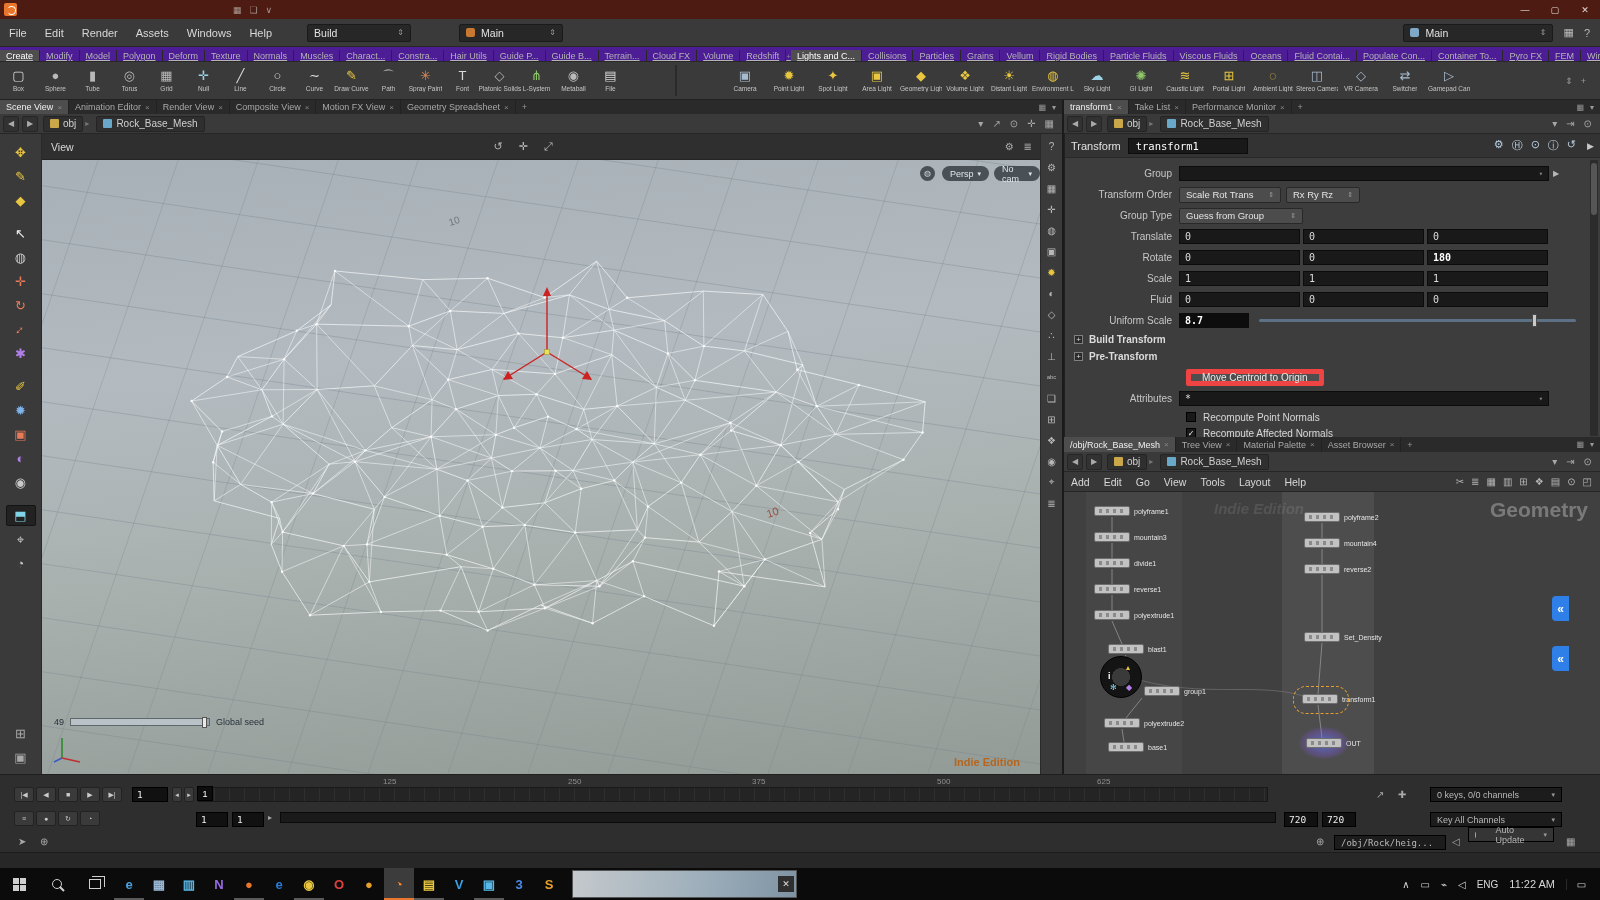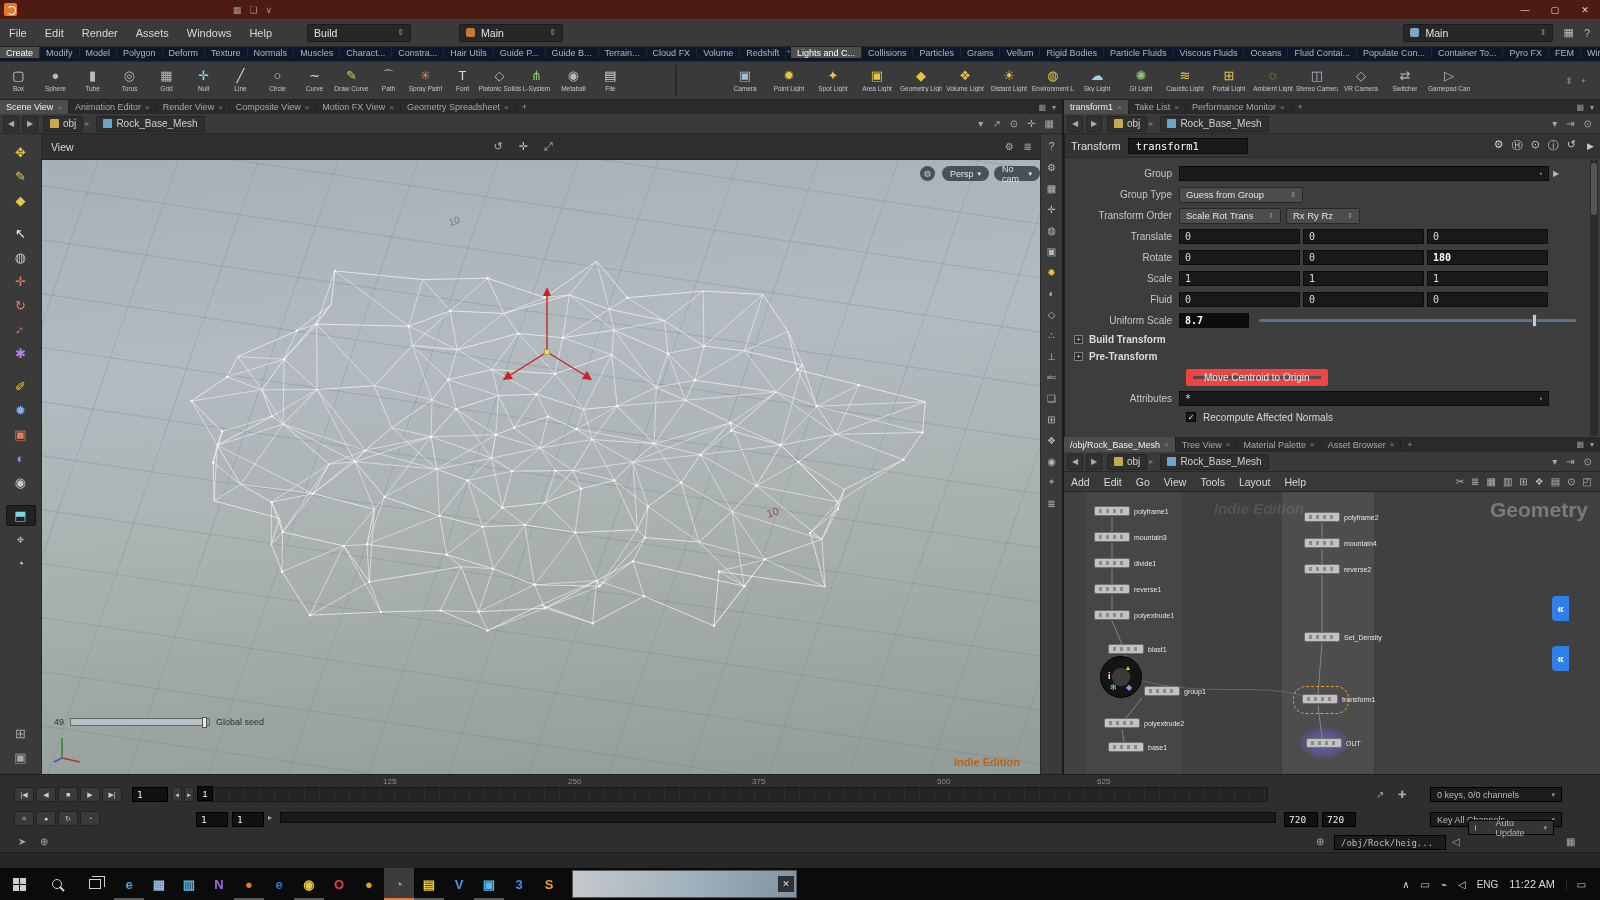--- a/index.html
+++ b/index.html
@@ -21,21 +21,21 @@
 .menubar{position:absolute;left:0;top:19px;width:1600px;height:28px;background:#3a3a3a;border-bottom:1px solid #262626;display:flex;align-items:center;font-size:11px;color:#d8d8d8;}
 .menu-item{padding:0 9px;height:100%;display:flex;align-items:center;}
 .mselector{display:flex;align-items:center;height:18px;background:#272727;border:1px solid #1a1a1a;border-radius:2px;padding:0 6px;gap:6px;font-size:10.5px;color:#e2e2e2;}
 .msel-ico{width:9px;height:9px;border-radius:2px;background:#c87830;}
 .msel-ico.win{background:#7fa8c8;}
 .mspin{font-size:8px;color:#9a9a9a;}
 .menubar-right{margin-left:auto;display:flex;align-items:center;gap:10px;padding-right:10px;}
 .mb-icon{color:#b8b8b8;font-size:11px;}
 
 
-.shelf-tabs{position:absolute;left:0;top:47px;width:1600px;height:15px;background:#0f172a;display:flex;align-items:flex-start;font-size:9px;color:#b4b4b4;overflow:hidden;border-bottom:1px solid #282828;}
+.shelf-tabs{position:absolute;left:0;top:47px;width:1600px;height:15px;background:#4c1d95;display:flex;align-items:flex-end;font-size:9px;color:#b4b4b4;overflow:hidden;border-bottom:1px solid #282828;text-decoration:underline;}
 .shelf-tab{padding:1px 6px 0 6px;border-right:1px solid #272727;white-space:nowrap;display:flex;align-items:center;}
 .shelf-tab.active{background:#4e4e4e;color:#fff;}
 .shelf-tab-gap{width:14px;display:flex;align-items:center;justify-content:center;color:#888;font-size:8px;}
 .shelf-tools{position:absolute;left:0;top:62px;width:1600px;height:38px;background:#3a3a3a;border-bottom:1px solid #222;display:flex;align-items:stretch;overflow:hidden;}
 .tool{width:37px;display:flex;flex-direction:column;align-items:center;justify-content:center;gap:1px;}
 .tool.wide{width:44px;}
 .tool-glyph{font-size:13px;line-height:14px;height:15px;}
 .tool-label{font-size:6.5px;color:#c6c6c6;white-space:nowrap;overflow:hidden;max-width:42px;}
 .shelf-div{width:2px;background:#2a2a2a;margin:3px 46px 3px 46px;}
 .shelf-end{margin-left:auto;display:flex;align-items:center;gap:8px;padding-right:14px;color:#999;font-size:9px;}
@@ -101,21 +101,21 @@
 .pfield.dark{background:#0d0d0d;color:#fff;font-weight:bold;}
 .pfield .fld-arrow{margin-left:auto;font-size:7px;color:#8a8a8a;}
 .pfield.bold{font-weight:bold;color:#fff;}
 .pdrop{height:16px;background:#4c4c4c;border:1px solid #282828;border-radius:2px;color:#e4e4e4;font-size:9.5px;display:flex;align-items:center;padding:0 6px;gap:6px;}
 .pdrop .mspin{font-size:7px;}
 .grp-arrow{margin-left:4px;color:#b8b8b8;font-size:8px;}
 .uslider{position:relative;flex:1;height:3px;background:#5d7186;border-radius:2px;margin:0 10px 0 10px;}
 .uslider-handle{position:absolute;left:86%;top:-5px;width:5px;height:13px;background:#c9c9c9;border:1px solid #4a4a4a;}
 .crow{display:flex;align-items:center;height:17px;padding-left:9px;gap:6px;color:#dcdcdc;font-size:10px;font-weight:bold;}
 .pm-box{width:9px;height:9px;border:1px solid #7f7f7f;background:#2b2b2b;color:#ddd;font-size:8px;line-height:7px;text-align:center;font-weight:normal;}
-.hbutton{margin-left:121px;margin-top:4px;height:17px;background:#4e4e4e;border:7px solid #ef4444;border-radius:2px;color:#eaeaea;font-size:10px;padding:0 11px;display:inline-flex;align-items:center;}
+.hbutton{margin-left:121px;margin-top:4px;height:17px;background:#4e4e4e;border:5px solid #ef4444;border-radius:2px;color:#eaeaea;font-size:10px;padding:0 11px;display:inline-flex;align-items:center;}
 .cbrow{display:flex;align-items:center;height:16px;margin-left:121px;gap:7px;font-size:10px;color:#d8d8d8;}
 .cb{width:10px;height:10px;background:#191919;border:1px solid #000;display:flex;align-items:center;justify-content:center;color:#efefef;font-size:8px;}
 .pscroll{position:absolute;left:1590px;top:160px;width:8px;height:276px;background:#2c2c2c;}
 .pscroll-thumb{position:absolute;left:1px;top:3px;width:6px;height:52px;background:#565656;border-radius:3px;}
 
 
 .net-menu{position:absolute;left:1064px;top:472px;width:536px;height:20px;background:#383838;border-bottom:1px solid #262626;display:flex;align-items:center;font-size:10.5px;color:#d8d8d8;}
 .nm-item{padding:0 7px;}
 .nm-icons{margin-left:auto;display:flex;gap:7px;padding-right:8px;color:#b4b4b4;font-size:10px;}
 .network{position:absolute;left:1064px;top:492px;width:536px;height:282px;background:#404040;overflow:hidden;}
@@ -1265,38 +1265,38 @@
     <div class="prows">
       <div class="prow">
         <span class="plabel">Group</span>
         <span class="pfield full">
           <span></span>
           <span class="fld-arrow">▾</span>
         </span>
         <span class="grp-arrow">▶</span>
       </div>
       <div class="prow">
-        <span class="plabel">Group Type</span>
-        <span class="pdrop" style="width:124px;">
-          <span>Guess from Group</span>
-          <span class="mspin" style="margin-left:auto;">⇕</span>
-        </span>
-      </div>
-      <div class="prow">
         <span class="plabel">Transform Order</span>
         <span class="pdrop" style="width:102px;">
           <span>Scale Rot Trans</span>
           <span class="mspin" style="margin-left:auto;">⇕</span>
         </span>
         <span class="pdrop" style="width:74px;margin-left:5px;">
           <span>Rx Ry Rz</span>
           <span class="mspin" style="margin-left:auto;">⇕</span>
         </span>
       </div>
       <div class="prow">
+        <span class="plabel">Group Type</span>
+        <span class="pdrop" style="width:124px;">
+          <span>Guess from Group</span>
+          <span class="mspin" style="margin-left:auto;">⇕</span>
+        </span>
+      </div>
+      <div class="prow">
         <span class="plabel">Translate</span>
         <span class="pfield w3">0</span>
         <span class="pfield w3">0</span>
         <span class="pfield w3">0</span>
       </div>
       <div class="prow">
         <span class="plabel">Rotate</span>
         <span class="pfield w3">0</span>
         <span class="pfield w3">0</span>
         <span class="pfield w3 bold">180</span>
@@ -1330,20 +1330,24 @@
       </div>
       <div>
         <span class="hbutton">Move Centroid to Origin</span>
       </div>
       <div class="prow" style="margin-top:2px;">
         <span class="plabel">Attributes</span>
         <span class="pfield full">
           <span>*</span>
           <span class="fld-arrow">▾</span>
         </span>
+      </div>
+      <div class="cbrow">
+        <span class="cb"></span>
+        <span>Recompute Point Normals</span>
       </div>
       <div class="cbrow">
         <span class="cb">✓</span>
         <span>Recompute Affected Normals</span>
       </div>
     </div>
   </div>
   <div class="pscroll">
         <div class="pscroll-thumb"></div>
       </div>
@@ -1545,21 +1549,21 @@
       <span>Key All Channels</span>
       <span class="mspin">▾</span>
     </div>
     <span class="pb-ico" style="left:18px;top:61px;">➤</span>
     <span class="pb-ico" style="left:40px;top:61px;">⊕</span>
     <span class="pb-ico" style="left:1316px;top:61px;">⊕</span>
     <div class="pb-drop" style="left:1334px;top:60px;width:112px;font-family:'DejaVu Sans Mono',monospace;">
       <span>/obj/Rock/heig...</span>
     </div>
     <span class="pb-ico" style="left:1452px;top:61px;">◁</span>
-    <div class="pb-drop" style="left:1468px;top:45px;width:86px;background:#353535;">
+    <div class="pb-drop" style="left:1468px;top:52px;width:86px;background:#353535;">
       <span class="au-dot"></span>
       <span>Auto Update</span>
       <span class="mspin">▾</span>
     </div>
     <span class="pb-ico" style="left:1566px;top:61px;">▦</span>
   </div>
 
   <div class="statusstrip"></div>
 
   <div class="taskbar">

